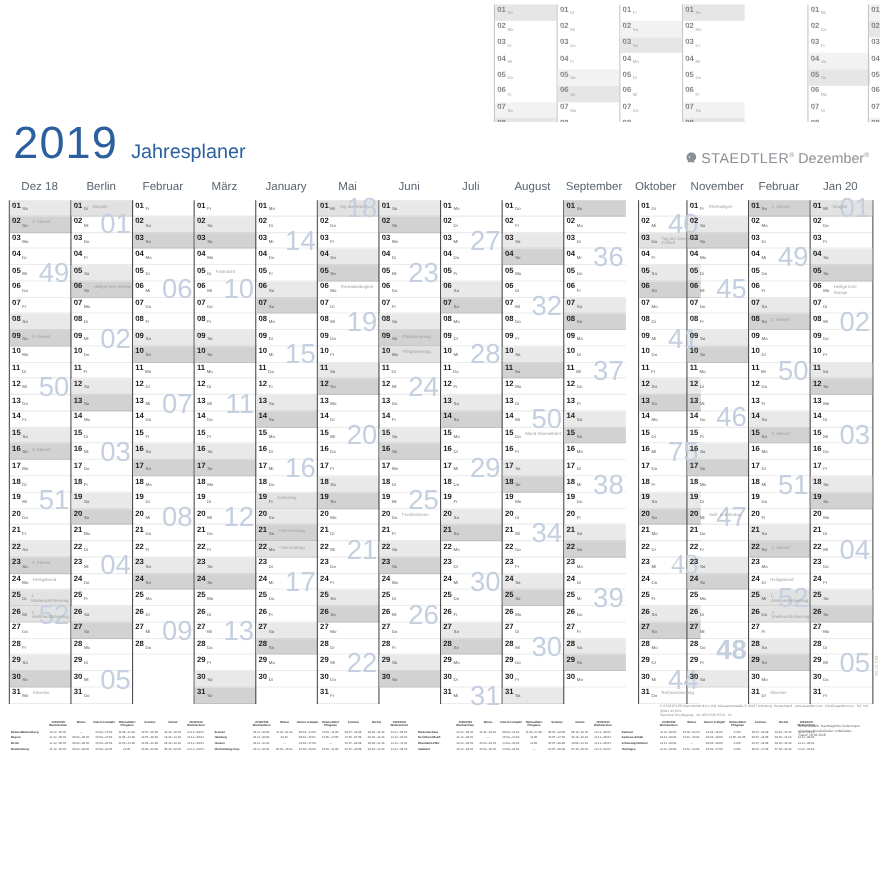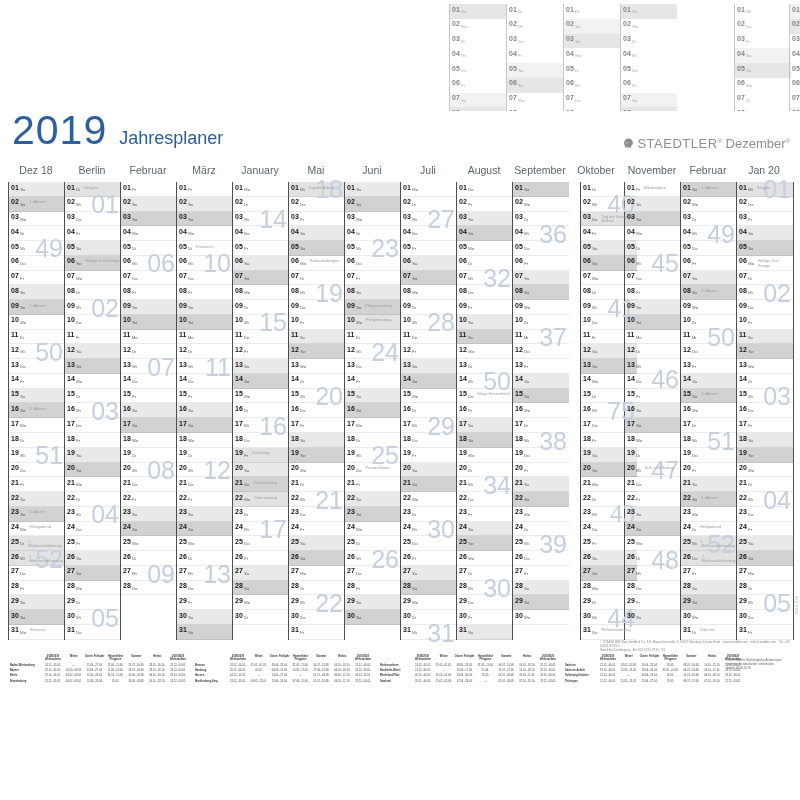--- a/index.html
+++ b/index.html
@@ -2209,21 +2209,21 @@
           <span class="note"></span>
         </div>
         <div class="cell sat">
           <span class="num">30</span>
           <span class="wd">Sa</span>
           <span class="note"></span>
         </div>
         <div class="wk" style="top: 66.257px;">45</div>
         <div class="wk" style="top: 169.675px; margin-top: 12px;">46</div>
         <div class="wk" style="top: 273.093px;">47</div>
-        <div class="wk" style="top: 363px;">48</div>
+        <div class="wk" style="top: 394px; font-weight: bold;">48</div>
       </div>
       <div class="col" style="left: 680px;">
         <div class="cell sun">
           <span class="num">01</span>
           <span class="wd">So</span>
           <span class="note">1. Advent</span>
         </div>
         <div class="cell">
           <span class="num">02</span>
           <span class="wd">Mo</span>

